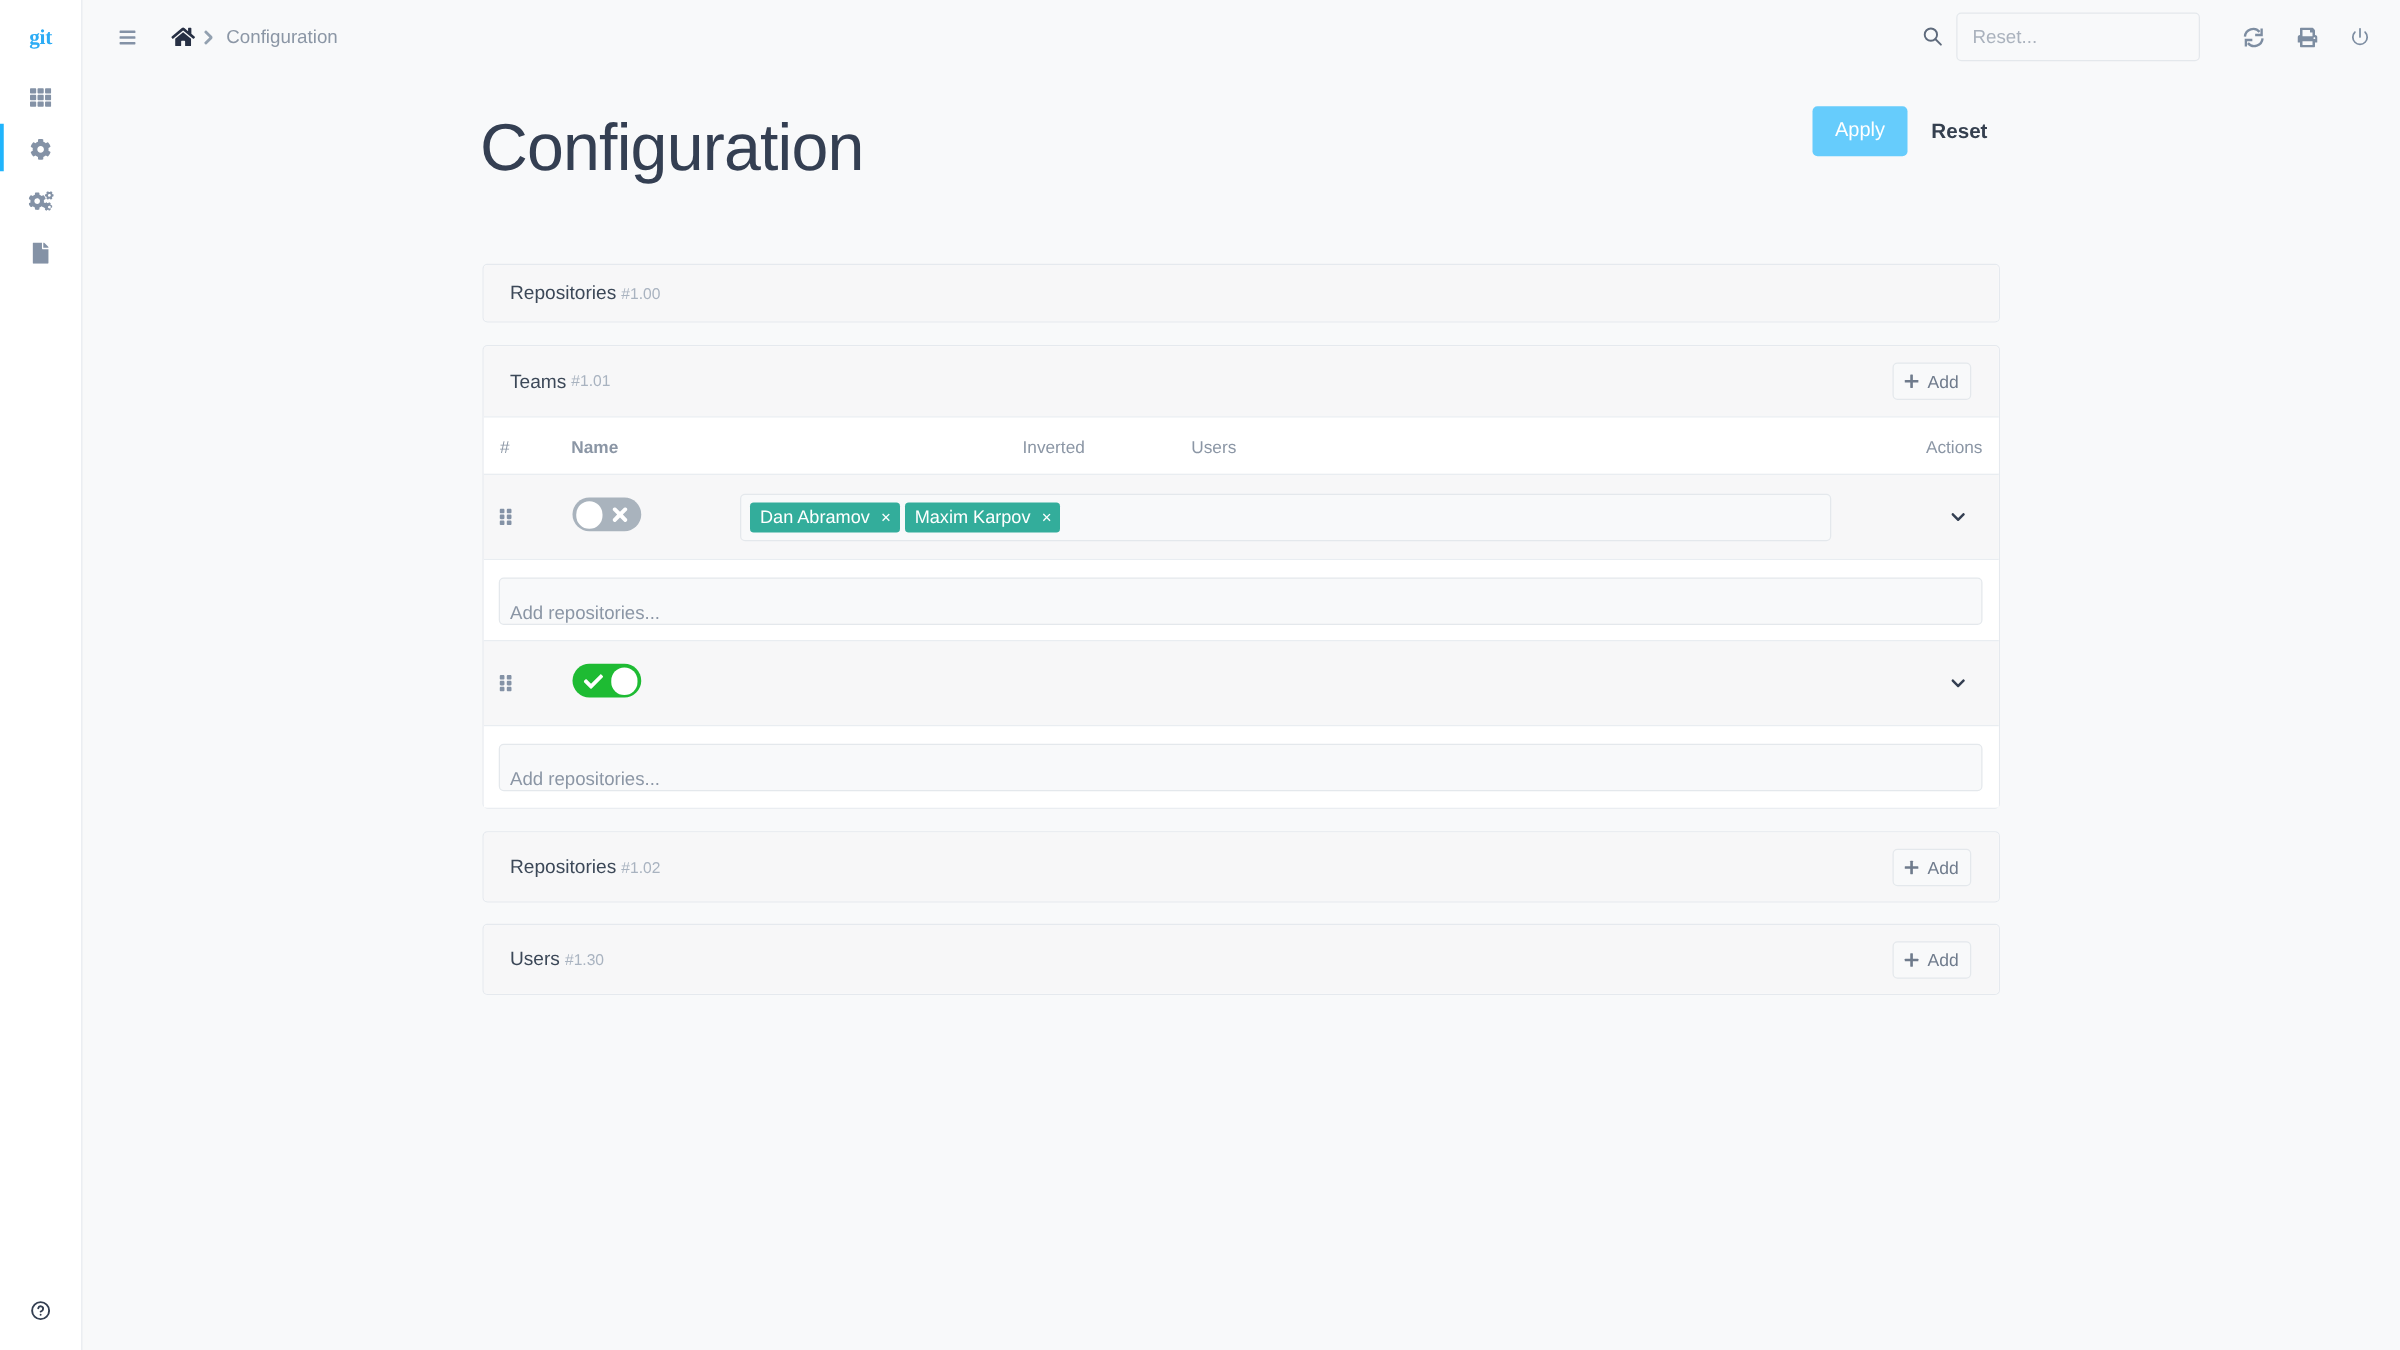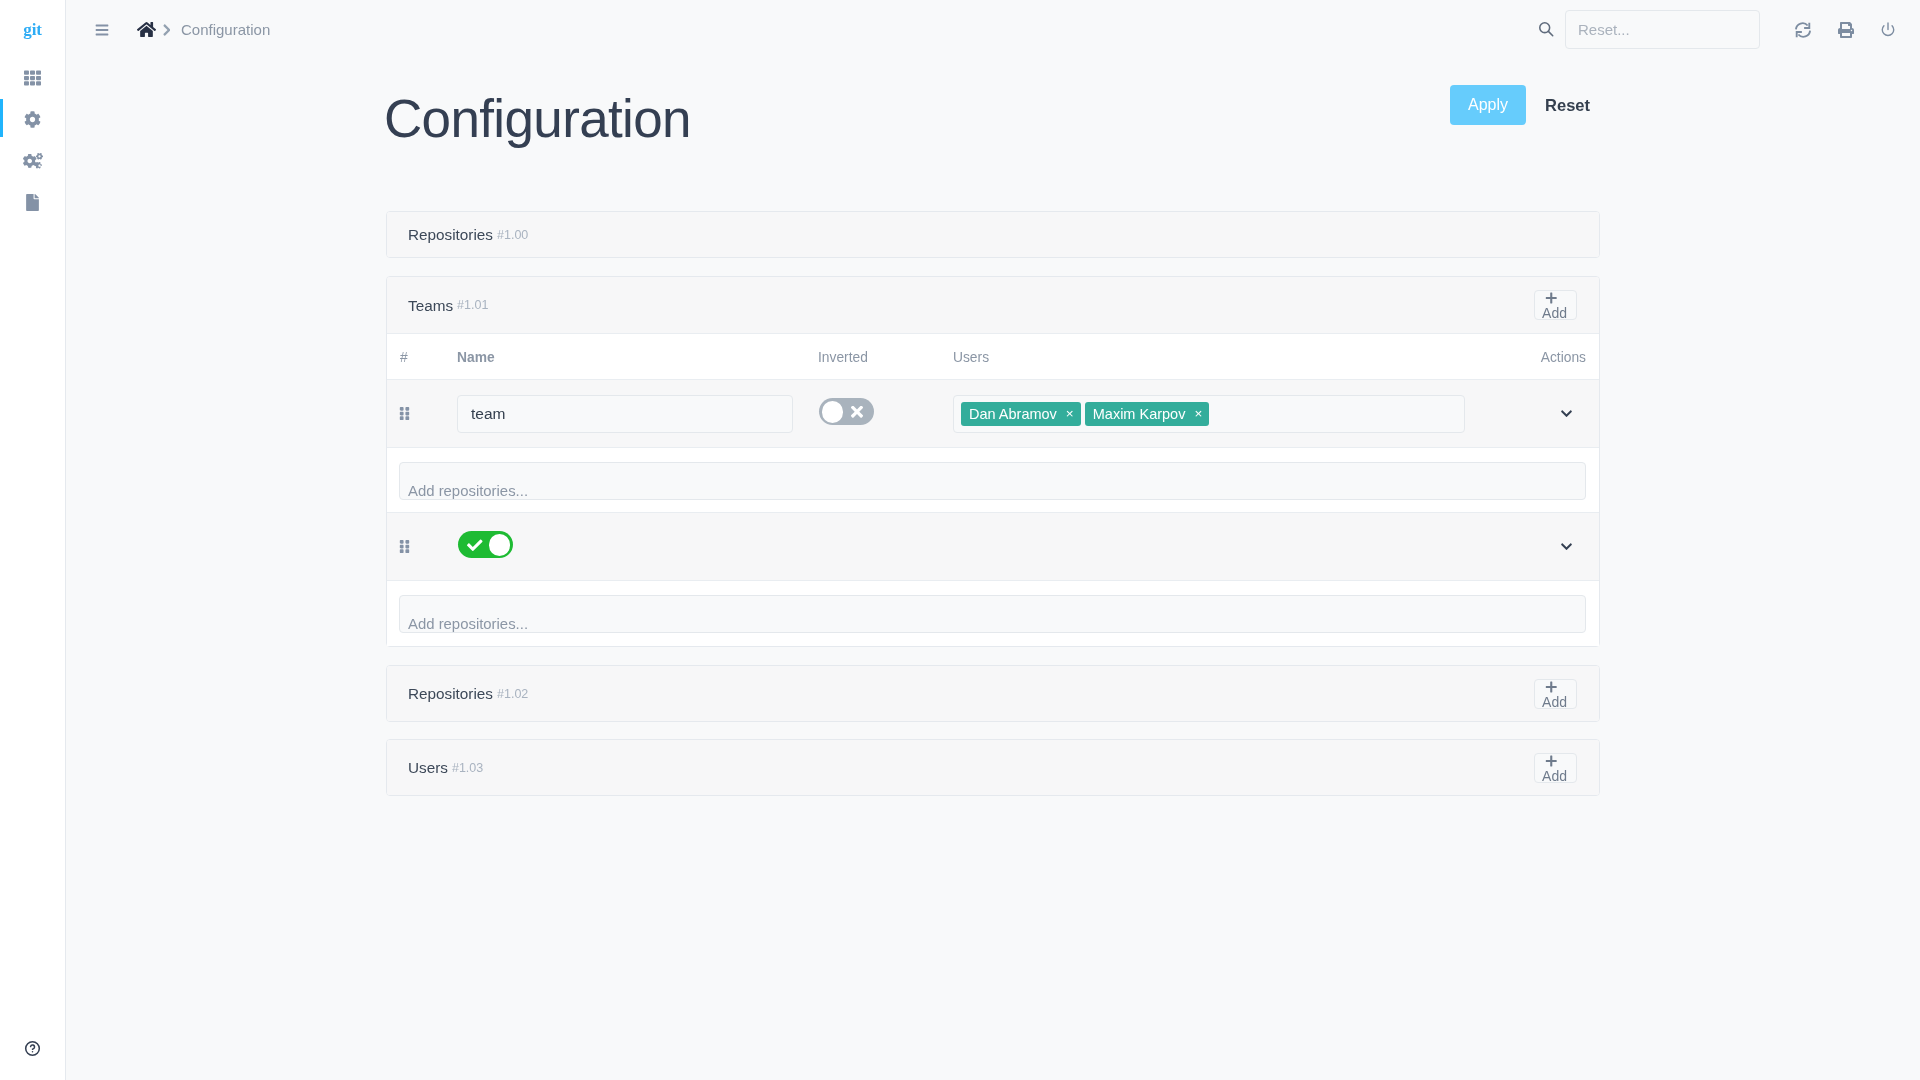--- a/index.html
+++ b/index.html
@@ -64,21 +64,21 @@
   .panel{border:1px solid #e5e9ee;border-radius:4px;background:#ffffff;margin-bottom:18px;}
   .panel-head{display:flex;align-items:center;height:45px;padding:0 22px 0 21px;background:#f7f7f8;border-radius:3px 3px 0 0;}
   .panel-head.tall{height:56px;}
   .panel.collapsed .panel-head.tall{height:55px;}
   #panel-repositories{margin-bottom:17px;}
   .panel.collapsed .panel-head{border-radius:3px;}
   .panel-title{font-size:15.3px;color:#3c4858;line-height:1;}
   .panel-id{font-size:12.5px;color:#a9b3c0;margin-left:4px;line-height:1;}
   .btn-add{margin-left:auto;border:1px solid #e4e8ec;background:#f8f9fa;border-radius:4px;
            height:30px;padding:0 9px 0 7px;display:flex;align-items:center;
-           color:#6f7b8c;font-family:inherit;font-size:14px;cursor:pointer;flex-direction:column;}
+           color:#6f7b8c;font-family:inherit;font-size:14px;cursor:pointer;}
   .btn-add svg{display:block;margin-right:6px;fill:#6f7b8c;}
 
   
   .thead{display:flex;align-items:center;height:46px;border-top:1px solid #e9edf1;background:#fff;padding-top:2px;}
   .thead .th{font-size:13.8px;color:#8b96a5;line-height:1;}
   .col-num{width:70px;padding-left:13px;}
   .col-name{width:361px;padding-left:0px;font-weight:bold;}
   .col-inv{width:135px;padding-left:0px;}
   .col-users{flex:1;padding-left:0px;}
   .col-act{width:116px;text-align:right;padding-right:13px;}
@@ -278,25 +278,20 @@
           </div>
 
           <div class="trow">
             <div class="drag">
               <span>
                 <svg width="11" height="15" viewBox="0 0 320 512">
                     <path d="M96 32H32C14.33 32 0 46.33 0 64v64c0 17.67 14.33 32 32 32h64c17.67 0 32-14.33 32-32V64c0-17.67-14.33-32-32-32zm0 160H32c-17.67 0-32 14.33-32 32v64c0 17.67 14.33 32 32 32h64c17.67 0 32-14.33 32-32v-64c0-17.67-14.33-32-32-32zm0 160H32c-17.67 0-32 14.33-32 32v64c0 17.67 14.33 32 32 32h64c17.67 0 32-14.33 32-32v-64c0-17.67-14.33-32-32-32zM288 32h-64c-17.67 0-32 14.33-32 32v64c0 17.67 14.33 32 32 32h64c17.67 0 32-14.33 32-32V64c0-17.67-14.33-32-32-32zm0 160h-64c-17.67 0-32 14.33-32 32v64c0 17.67 14.33 32 32 32h64c17.67 0 32-14.33 32-32v-64c0-17.67-14.33-32-32-32zm0 160h-64c-17.67 0-32 14.33-32 32v64c0 17.67 14.33 32 32 32h64c17.67 0 32-14.33 32-32v-64c0-17.67-14.33-32-32-32z"></path>
                   </svg>
               </span>
             </div>
-            <div class="cell-name">
-              <div class="inp-name">
-                <span>team</span>
-              </div>
-            </div>
             <div class="cell-inv">
               <div class="toggle off">
                 <span class="tg-icon">
                   <svg width="12" height="11.4" viewBox="0 89 352 334">
                       <path d="M242.72 256l100.07-100.07c12.28-12.28 12.28-32.19 0-44.48l-22.24-22.24c-12.28-12.28-32.19-12.28-44.48 0L176 189.28 75.93 89.21c-12.28-12.28-32.19-12.28-44.48 0L9.21 111.45c-12.28 12.28-12.28 32.19 0 44.48L109.28 256 9.21 356.07c-12.28 12.28-12.28 32.19 0 44.48l22.24 22.24c12.28 12.28 32.2 12.28 44.48 0L176 322.72l100.07 100.07c12.28 12.28 32.2 12.28 44.48 0l22.24-22.24c12.28-12.28 12.28-32.19 0-44.48L242.72 256z"></path>
                     </svg>
                 </span>
                 <span class="knob"></span>
               </div>
             </div>
@@ -372,21 +367,21 @@
                   </svg>
               </span>
               <span>Add</span>
             </button>
           </div>
         </div>
 
         <div class="panel collapsed">
           <div class="panel-head tall">
             <span class="panel-title">Users</span>
-            <span class="panel-id">#1.03</span>
+            <span class="panel-id">#1.30</span>
             <button class="btn-add">
               <span>
                 <svg width="14.5" height="14" viewBox="0 0 24 24">
                     <rect x="10.2" y="2.7" width="3.6" height="18.6" rx="0.6"></rect>
                     <rect x="2.7" y="10.2" width="18.6" height="3.6" rx="0.6"></rect>
                   </svg>
               </span>
               <span>Add</span>
             </button>
           </div>

